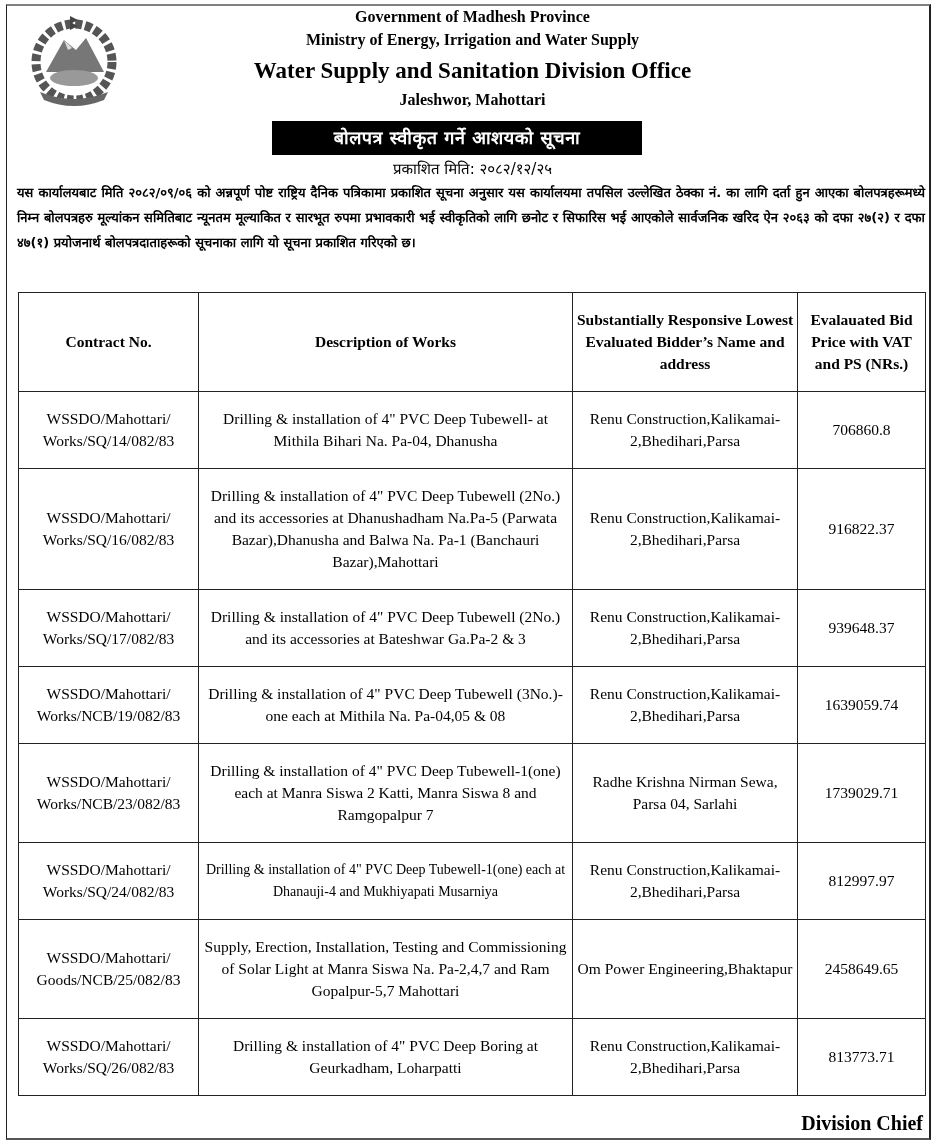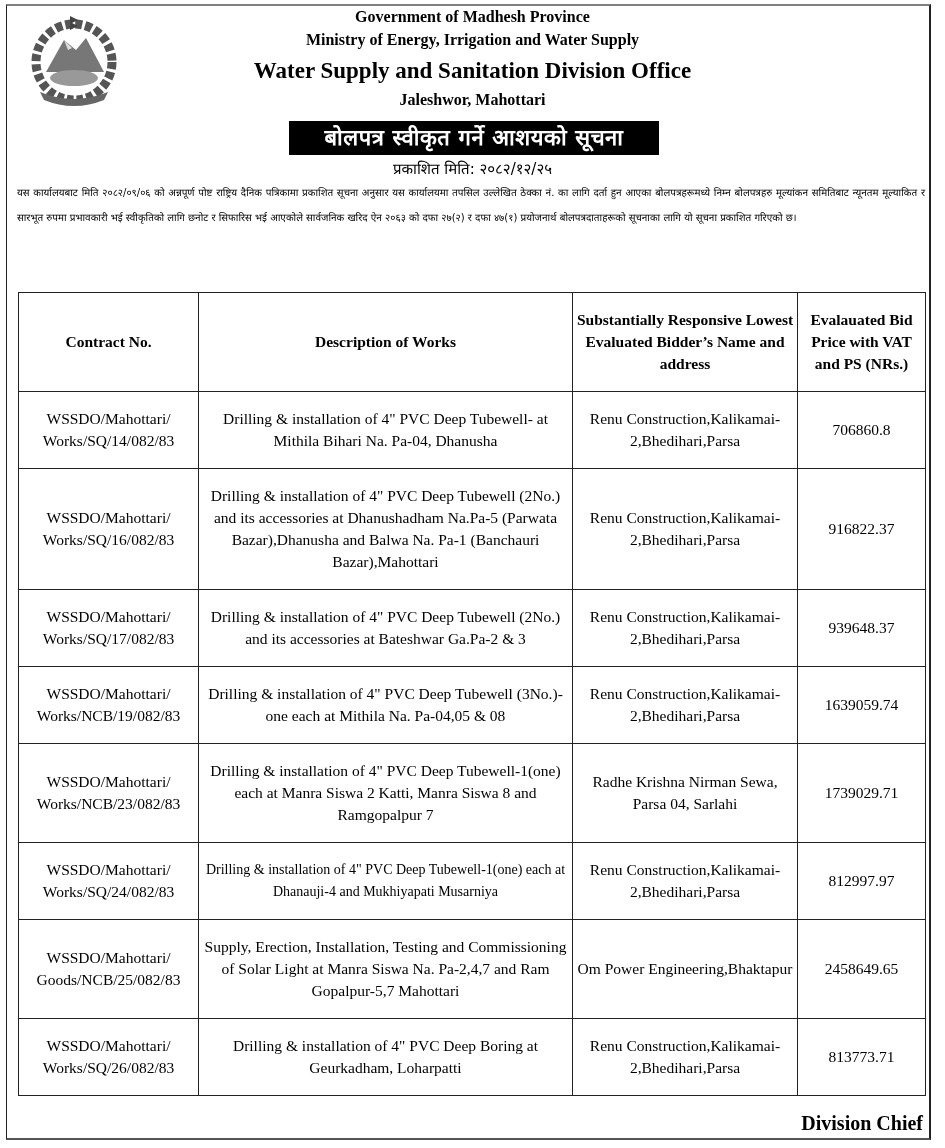--- a/index.html
+++ b/index.html
@@ -12,33 +12,34 @@
     border-top: 2px solid #808080; border-left: 1px solid #222; border-right: 2px solid #222; border-bottom: 2px solid #555;
     box-sizing: border-box;
   }
   .emblem { position: absolute; left: 24px; top: 10px; width: 100px; height: 100px; }
   .hdr { position: absolute; left: 0; width: 945px; text-align: center; font-weight: bold; }
   .hdr.l1 { top: 8px; font-size: 16px; }
   .hdr.l2 { top: 31px; font-size: 16px; }
   .hdr.l3 { top: 58px; font-size: 23px; }
   .hdr.l4 { top: 91px; font-size: 16px; font-family: Liberation Serif, serif; }
   .banner {
-    position: absolute; left: 289px; top: 121px; width: 370px; height: 34px;
+    position: absolute; left: 272px; top: 121px; width: 370px; height: 34px;
     background: #000; color: #fff; text-align: center; line-height: 34px;
-    font-family: "DejaVu Sans", sans-serif; font-size: 22px; font-weight: bold;
+    font-family: "DejaVu Sans", sans-serif; font-size: 18px; font-weight: bold;
     letter-spacing: 0.5px;
   }
   .pubdate {
     position: absolute; left: 0; top: 158px; width: 945px; text-align: center;
     font-family: "DejaVu Sans", sans-serif; font-size: 15px;
   }
   .intro {
     position: absolute; left: 17px; top: 180px; width: 908px;
-    font-family: "DejaVu Sans", sans-serif; font-size: 10px; line-height: 25px;
+    font-family: "DejaVu Sans", sans-serif; font-size: 13px; line-height: 25px;
     text-align: justify;
+    font-weight: bold;
   }
   table.awards {
     position: absolute; left: 18px; top: 292px; width: 907px;
     border-collapse: collapse; table-layout: fixed;
   }
   table.awards td, table.awards th {
     border: 1.5px solid #222; text-align: center; vertical-align: middle;
     font-size: 15.5px; line-height: 22px; padding: 16px 2px;
   }
   table.awards th { font-weight: bold; font-size: 15.5px; }

